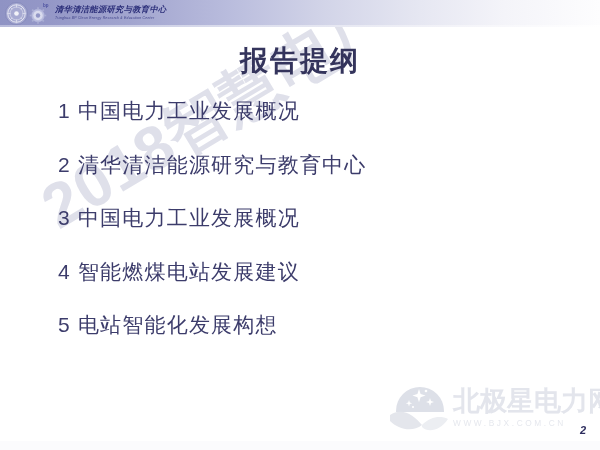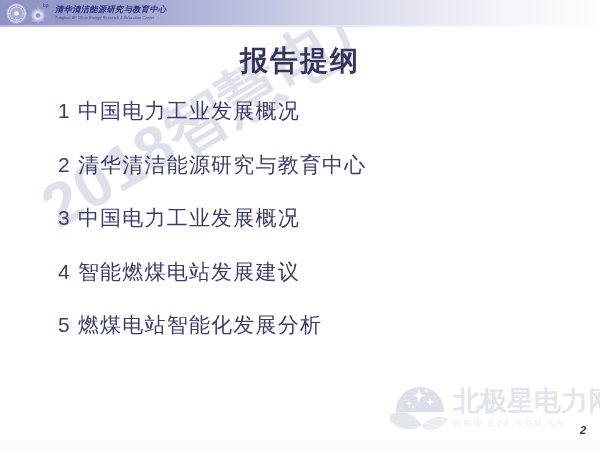--- a/index.html
+++ b/index.html
@@ -248,21 +248,21 @@
     <div class="outline-item">
       <span class="num">2</span><span>清华清洁能源研究与教育中心</span>
     </div>
     <div class="outline-item">
       <span class="num">3</span><span>中国电力工业发展概况</span>
     </div>
     <div class="outline-item">
       <span class="num">4</span><span>智能燃煤电站发展建议</span>
     </div>
     <div class="outline-item">
-      <span class="num">5</span><span>燃煤电站智能化发展分析</span>
+      <span class="num">5</span><span>电站智能化发展构想</span>
     </div>
   </div>
 
   <div class="bjx-watermark">
     <span>
       <svg class="bjx-mark-svg" viewBox="0 0 62 54" xmlns="http://www.w3.org/2000/svg">
         <path d="M8 30 A24 24 0 0 1 56 30 L56 31 L8 31 Z" fill="#dde0e8"></path>
         <path d="M2 34 C14 26 26 34 34 44 C24 52 10 48 2 40 Z" fill="#e4e6ec"></path>
         <path d="M34 44 C42 36 52 34 60 38 C52 50 40 52 34 46 Z" fill="#eceef2"></path>
         <g fill="#ffffff">

